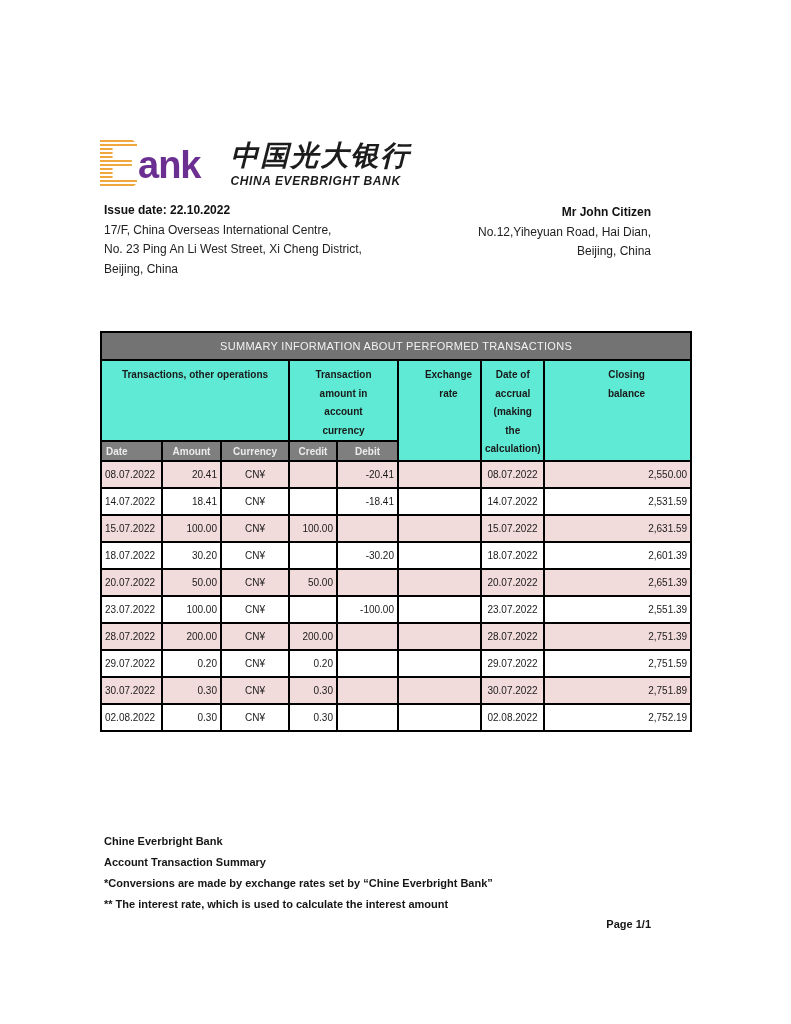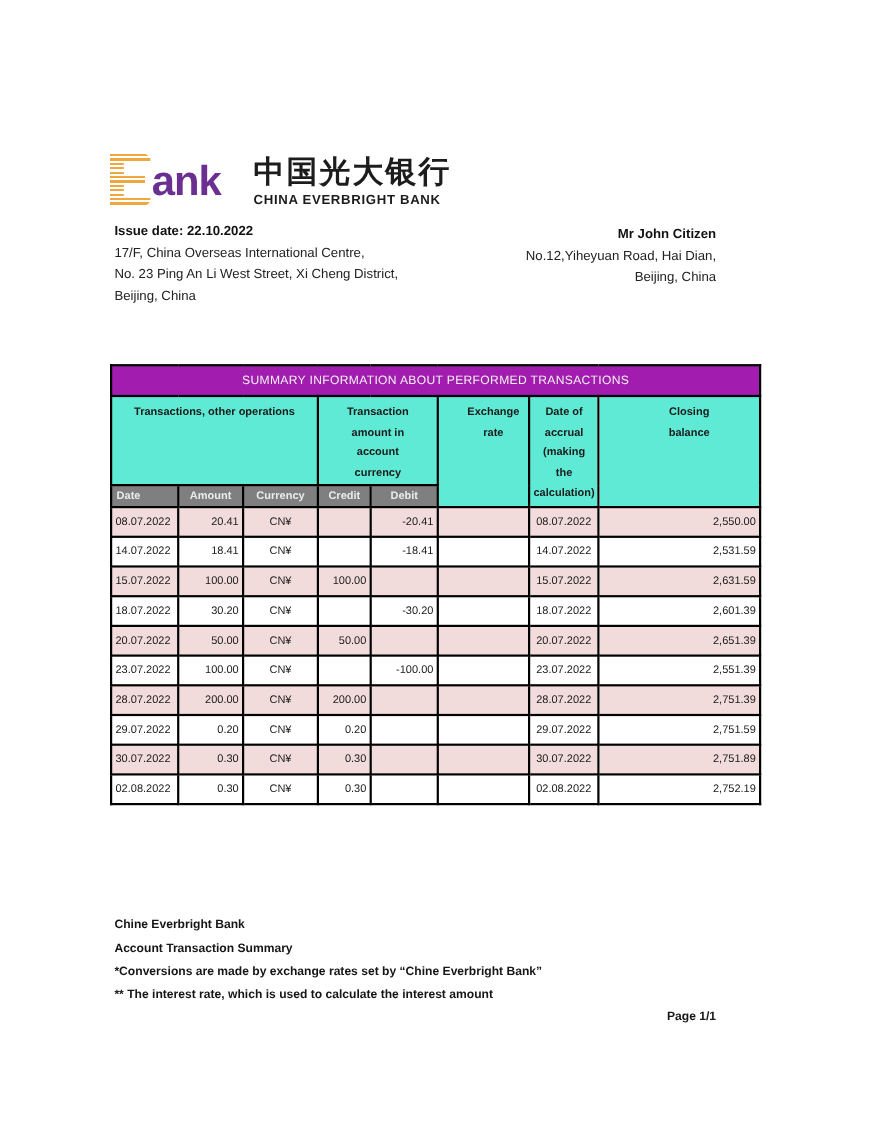--- a/index.html
+++ b/index.html
@@ -9,37 +9,37 @@
   }
   
   .logo{position:absolute;top:94px;left:100px;display:flex;align-items:flex-start;margin-top:46px;}
   .logo-mark{display:flex;align-items:flex-end;}
   .logo-e{
     width:37px;height:47px;
     background:repeating-linear-gradient(to bottom,#efa73e 0 2px,#ffffff 2px 4px);
     clip-path:polygon(0 0,88% 0,100% 8%,100% 16%,34% 16%,34% 41%,86% 41%,86% 58%,34% 58%,34% 84%,100% 84%,100% 92%,88% 100%,0 100%);
   }
   .logo-ank{font-size:38px;font-weight:700;color:#6b2f91;line-height:44px;letter-spacing:-1px;margin-left:1px;}
-  .logo-cn{margin-left:30px;}
+  .logo-cn{margin-left:30px;font-style:italic;}
   .cn-name{font-size:28px;font-weight:700;color:#1c1c1c;letter-spacing:2px;line-height:32px;}
   .en-name{font-size:12px;font-weight:700;color:#1c1c1c;letter-spacing:0.6px;margin-top:2px;}
   
   .issuer{position:absolute;top:201px;left:104px;font-size:12px;line-height:19.5px;color:#222;}
   .issuer .bold-line{font-weight:700;color:#111;}
   .recipient{position:absolute;top:203px;right:140px;text-align:right;font-size:12px;line-height:19.5px;color:#222;}
   .recipient .bold-line{font-weight:700;color:#111;}
   
   table.stmt{
     position:absolute;left:100px;top:331px;width:590px;
     border-collapse:collapse;table-layout:fixed;
     font-size:10px;color:#1a1a1a;
   }
   table.stmt td,table.stmt th{border:2px solid #000;padding:0 3px;overflow:hidden;}
   th.title-band{
-    background:#a21caf;color:#f2f2f2;font-weight:400;font-size:11px;
+    background:#737373;color:#f2f2f2;font-weight:400;font-size:11px;
     letter-spacing:0.3px;height:26px;text-align:center;border-bottom:2px solid #ffffff;
   }
   tr.group-row td{height:74px;vertical-align:top;text-align:center;font-weight:700;padding-top:5px;background:#5eead4;}
   .hdr-lines{display:inline-block;line-height:1.85;}
   .w72{max-width:72px;} .w58{max-width:58px;} .w52{max-width:52px;margin-left:18px;}
   tr.sub-row td{
     background:#7f7f7f;color:#ececec;height:18px;font-weight:700;
     text-align:center;vertical-align:middle;
   }
   tr.sub-row td.al{text-align:left;padding-left:4px;}

